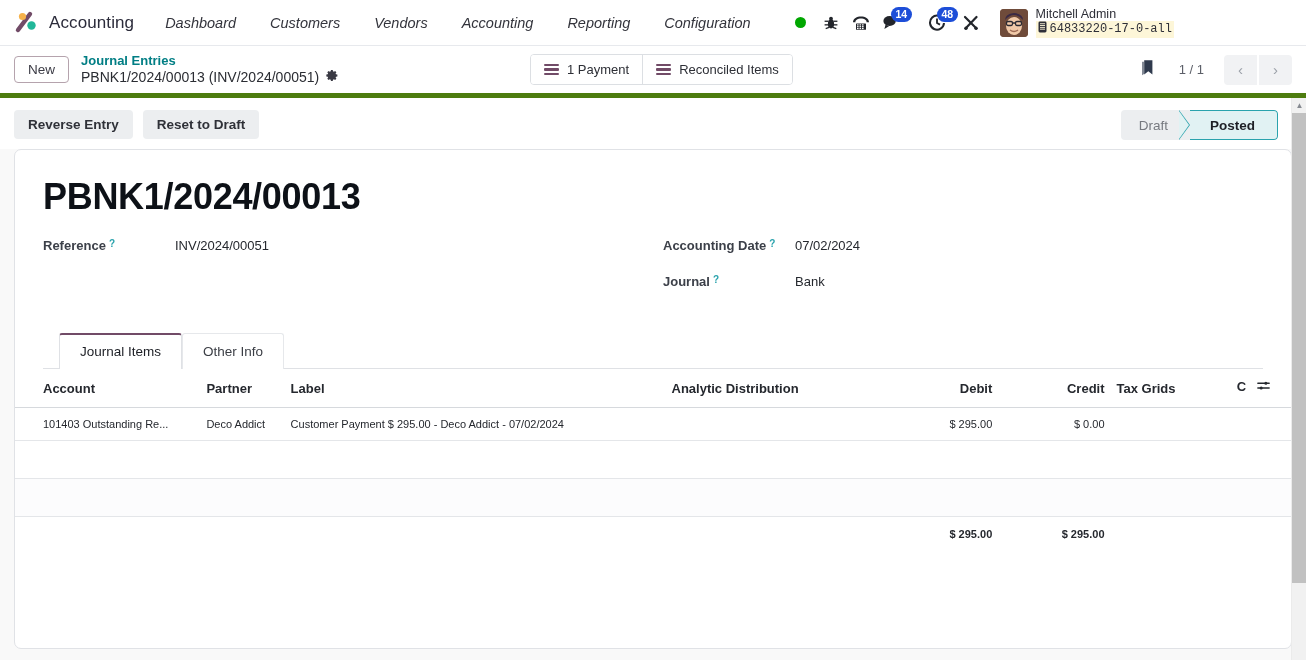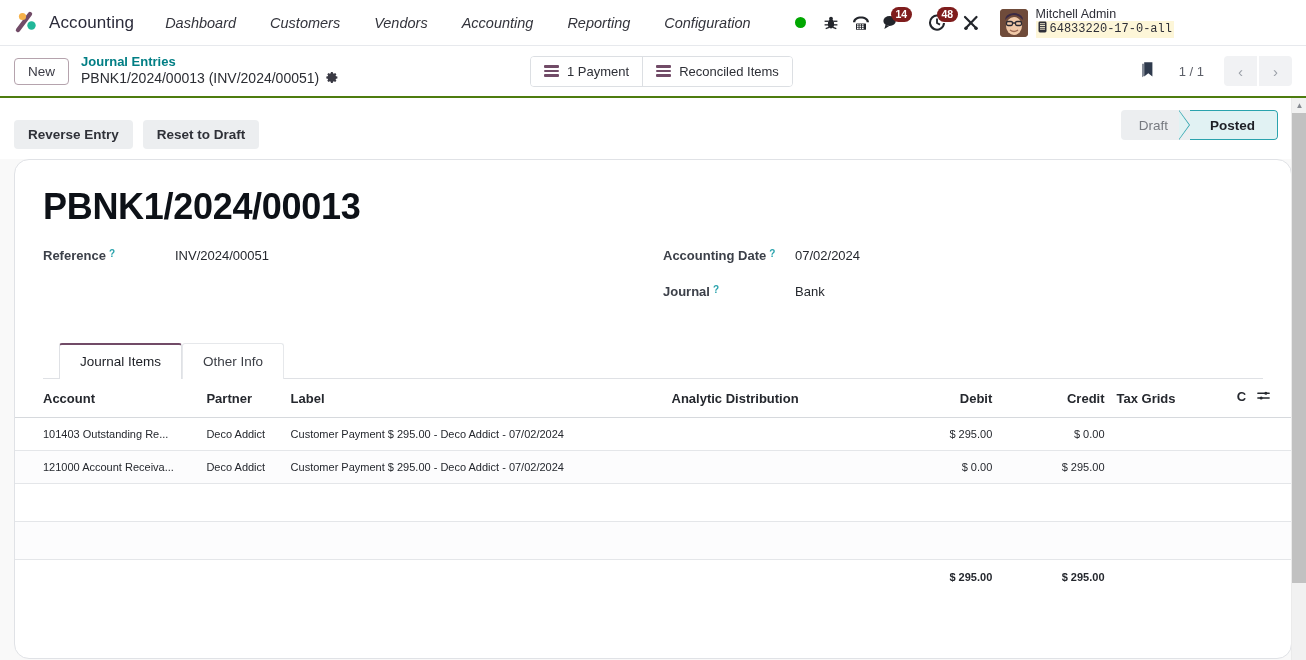--- a/index.html
+++ b/index.html
@@ -48,21 +48,21 @@
   .sys-icon {
     width: 30px; height: 30px;
     display: flex; align-items: center; justify-content: center;
     position: relative;
     cursor: pointer;
     color: #22252b;
   }
   .badge {
     position: absolute;
     top: -1px; left: 15px;
-    background: #7f1d1d;
+    background: #1d4ed8;
     color: #fff;
     font-size: 10.5px;
     font-weight: bold;
     border-radius: 9px;
     padding: 1px 5px;
     line-height: 13px;
     min-width: 19px;
     text-align: left;
   }
   .green-dot {
@@ -90,21 +90,21 @@
     color: #2e2f38;
     background: #fdf6d8;
     display: inline-flex; align-items: center; gap: 3px;
     padding: 0 2px;
   }
 
   
   .control-panel {
     height: 52px;
     background: #fff;
-    border-bottom: 2px solid #4d7c0f;
+    border-bottom: 5px solid #4d7c0f;
     display: flex; align-items: center;
     padding: 0 14px;
     position: relative;
   }
   .btn-new {
     border: 1px solid #b5a3ad;
     background: #fff;
     color: #3b3b45;
     font-size: 13.5px;
     padding: 5px 13px;
@@ -184,21 +184,20 @@
   .act-btn {
     background: #eceef0;
     border: none;
     color: #2f3138;
     font-size: 13.5px;
     font-weight: bold;
     padding: 7px 14px;
     border-radius: 4px;
     cursor: pointer;
     margin-right: 10px;
-    margin-top: 10px;
   }
   .statusbar {
     position: absolute; right: 28px; top: 12px;
     display: flex;
     background: #eceef0;
     border-radius: 4px;
     overflow: hidden;
     height: 30px;
   }
   .status-item {
@@ -234,21 +233,21 @@
     width: 0; height: 0;
     border-top: 14px solid transparent;
     border-bottom: 14px solid transparent;
     border-left: 10px solid #e1f2f3;
   }
 
   .sheet-wrap {
     margin: 0 14px;
     background: #fff;
     border: 1px solid #e0e2e6;
-    border-radius: 15px;
+    border-radius: 7px;
     height: 500px;
     position: relative;
     overflow: hidden;
   }
   .sheet-inner { padding: 26px 28px 0 28px; }
   h1.doc-title {
     margin: 0 0 20px 0;
     font-size: 36px;
     font-weight: bold;
     color: #0d1117;
@@ -619,30 +618,20 @@
               </tr>
             </thead>
             <tbody>
               <tr>
                 <td class="c-account">101403 Outstanding Re...</td>
                 <td class="c-partner">Deco Addict</td>
                 <td class="c-label">Customer Payment $ 295.00 - Deco Addict - 07/02/2024</td>
                 <td class="c-analytic"></td>
                 <td class="c-debit num">$ 295.00</td>
                 <td class="c-credit num">$ 0.00</td>
-                <td class="c-tax"></td>
-                <td class="c-cut"></td>
-              </tr>
-              <tr class="alt">
-                <td class="c-account">121000 Account Receiva...</td>
-                <td class="c-partner">Deco Addict</td>
-                <td class="c-label">Customer Payment $ 295.00 - Deco Addict - 07/02/2024</td>
-                <td class="c-analytic"></td>
-                <td class="c-debit num">$ 0.00</td>
-                <td class="c-credit num">$ 295.00</td>
                 <td class="c-tax"></td>
                 <td class="c-cut"></td>
               </tr>
               <tr class="empty-row">
                 <td class="c-account"></td>
                   <td class="c-partner"></td>
                   <td class="c-label"></td>
                   <td class="c-analytic"></td>
                 <td class="c-debit"></td>
                   <td class="c-credit"></td>

